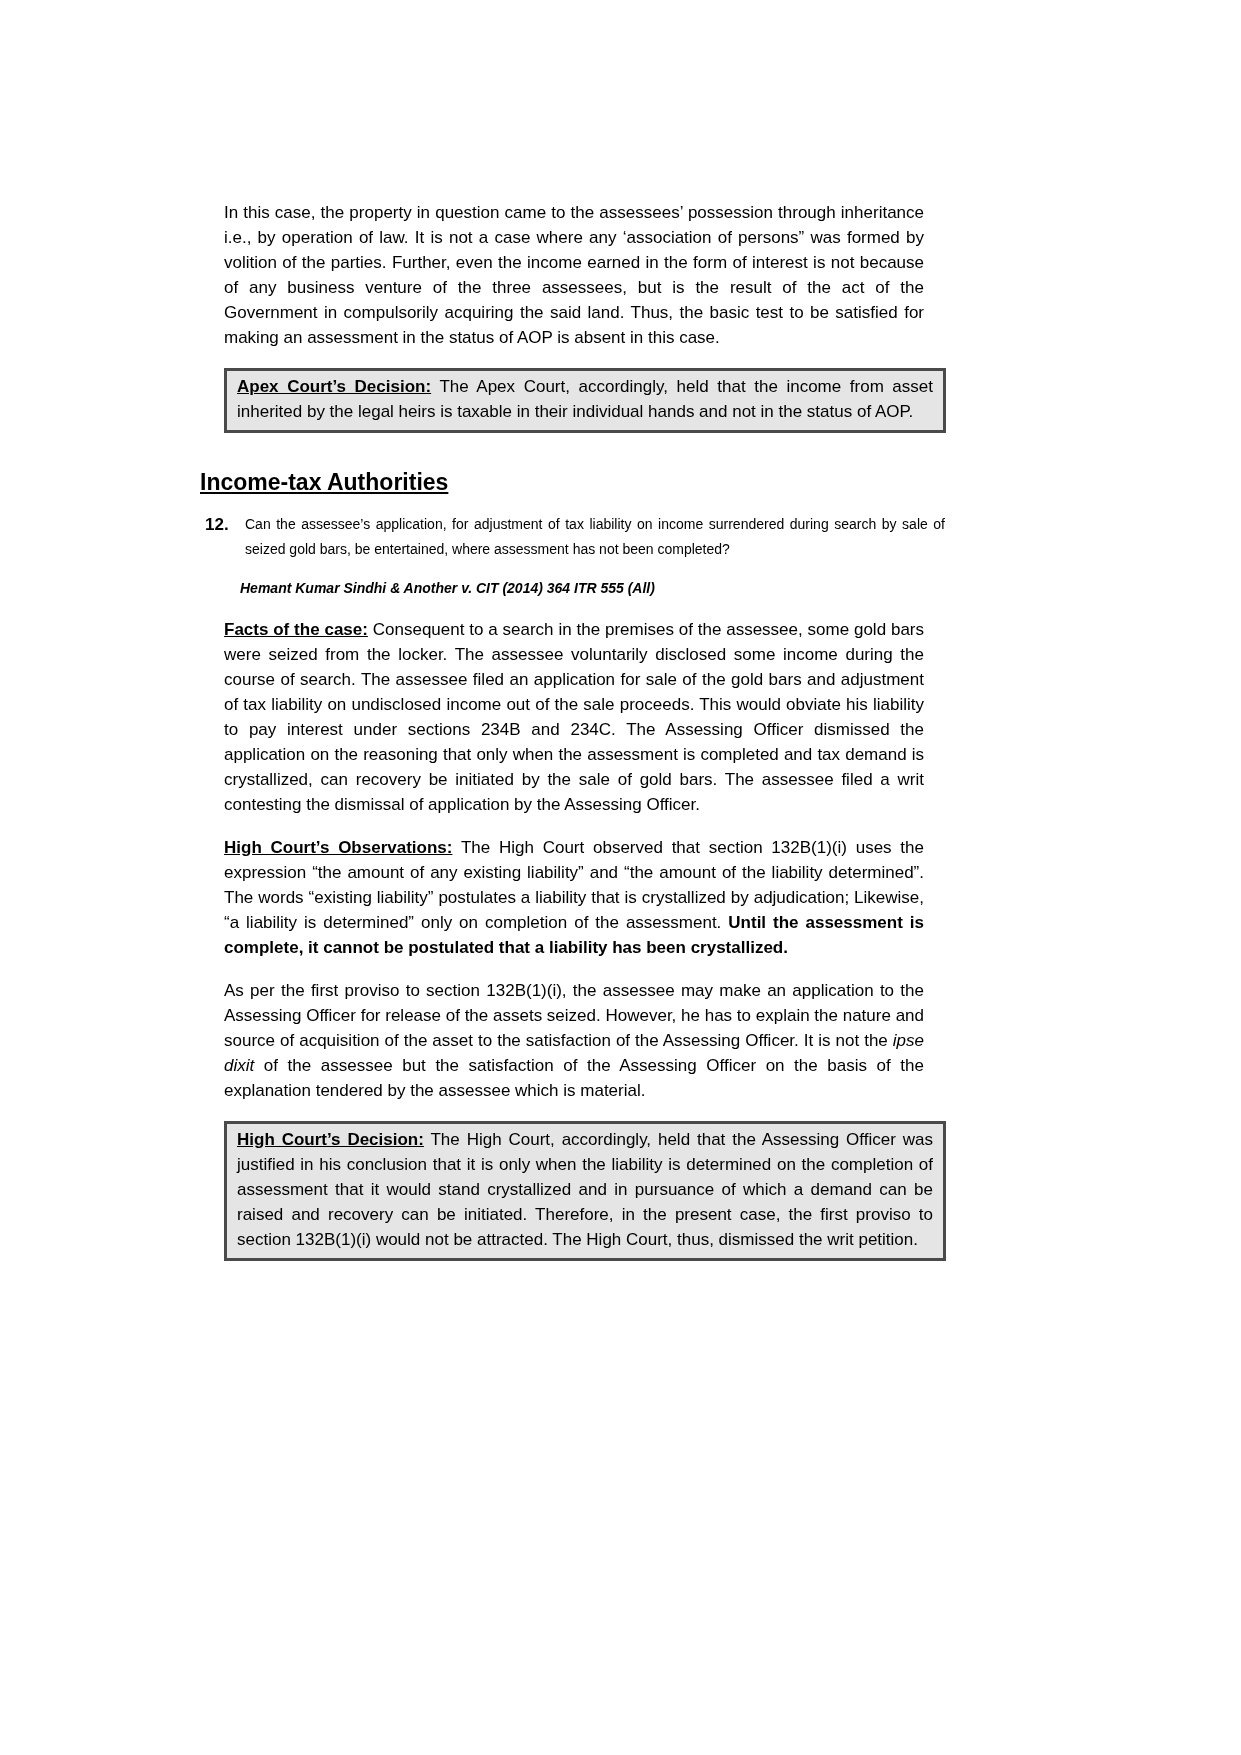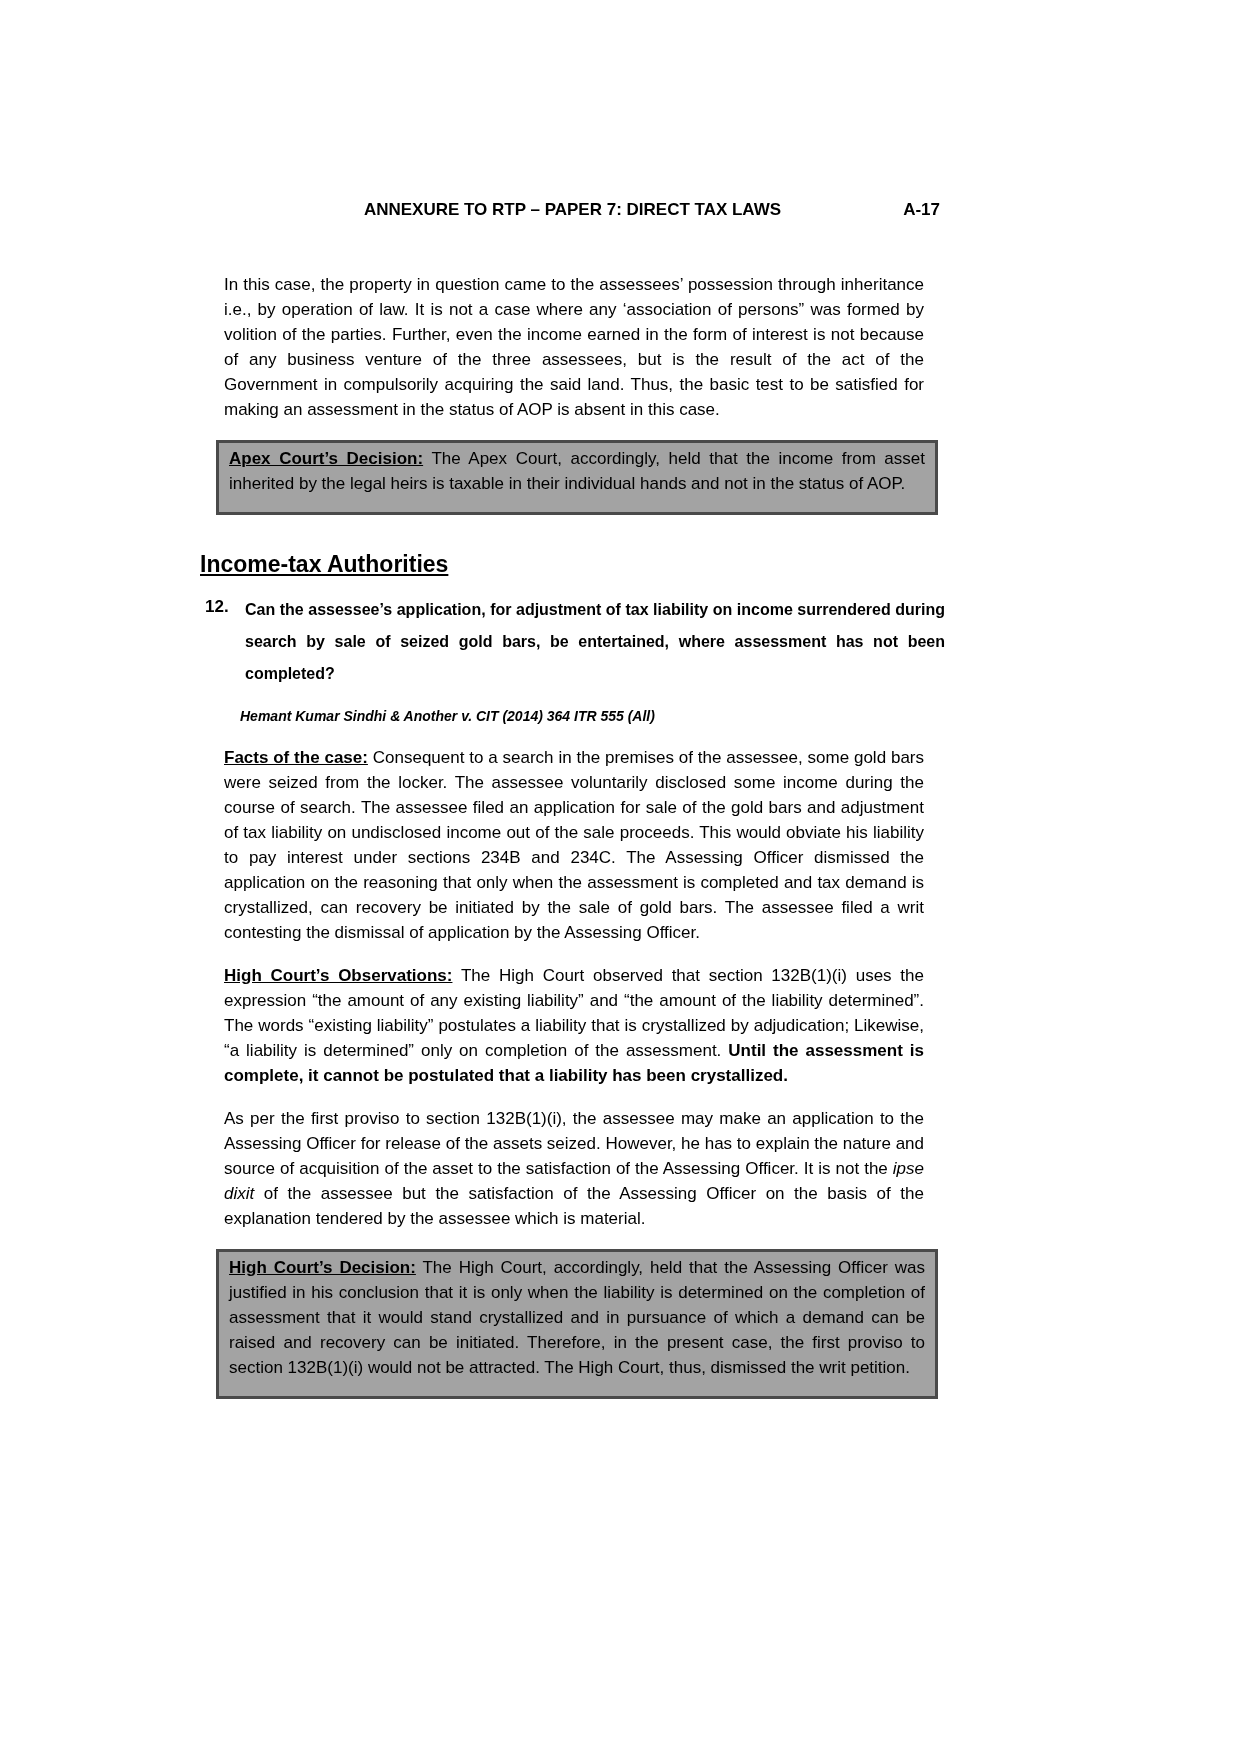--- a/index.html
+++ b/index.html
@@ -46,25 +46,25 @@
     font-size: 17px;
     line-height: 25px;
     text-align: justify;
     margin-bottom: 18px;
   }
   .label {
     font-weight: bold;
     text-decoration: underline;
   }
   .decision-box {
-    margin-left: 16px;
+    margin-left: 24px;
     width: 722px;
     border: 3px solid #4a4a4a;
-    background: #a3a3a3;
-    padding: 3px 10px 16px 10px;
+    background: #e5e5e5;
+    padding: 3px 10px 6px 10px;
     font-size: 17px;
     line-height: 25px;
     text-align: justify;
     margin-bottom: 18px;
   }
   .section-heading {
     font-size: 23px;
     font-weight: bold;
     text-decoration: underline;
     margin: 36px 0 16px 0;
@@ -76,23 +76,23 @@
   }
   .q-num {
     width: 40px;
     flex: 0 0 40px;
     font-weight: bold;
     font-size: 17px;
     line-height: 25px;
   }
   .q-text {
     width: 700px;
-    font-weight: bold;
-    font-size: 16px;
-    line-height: 32px;
+    font-weight: normal;
+    font-size: 14px;
+    line-height: 25px;
     text-align: justify;
   }
   .citation {
     margin-left: 40px;
     width: 700px;
     font-size: 14px;
     line-height: 25px;
     font-weight: bold;
     font-style: italic;
     margin-bottom: 16px;
@@ -108,24 +108,20 @@
     font-size: 19px;
   }
 </style>
 </head>
 <body>
 
 <div class="page">
 
   <div class="content">
 
-    <div class="header-row">
-      <span class="header-title">ANNEXURE TO RTP – PAPER 7: DIRECT TAX LAWS</span>
-      <span class="header-page-num">A-17</span>
-    </div>
 
     <p class="body-para">In this case, the property in question came to the assessees’ possession through inheritance i.e., by operation of law. It is not a case where any ‘association of persons” was formed by volition of the parties. Further, even the income earned in the form of interest is not because of any business venture of the three assessees, but is the result of the act of the Government in compulsorily acquiring the said land.  Thus, the basic test to be satisfied for making an assessment in the status of AOP is absent in this case.</p>
 
     <div class="decision-box"><span class="label">Apex Court’s Decision:</span><span> The Apex Court, accordingly, held that the income from asset inherited by the legal heirs is taxable in their individual hands and not in the status of AOP.</span></div>
 
     <h2 class="section-heading">Income-tax Authorities</h2>
 
     <div class="question">
       <span class="q-num">12.</span>
       <p class="q-text">Can the assessee’s application, for adjustment of tax liability on income surrendered during search by sale of seized gold bars, be entertained, where assessment has not been completed?</p>

